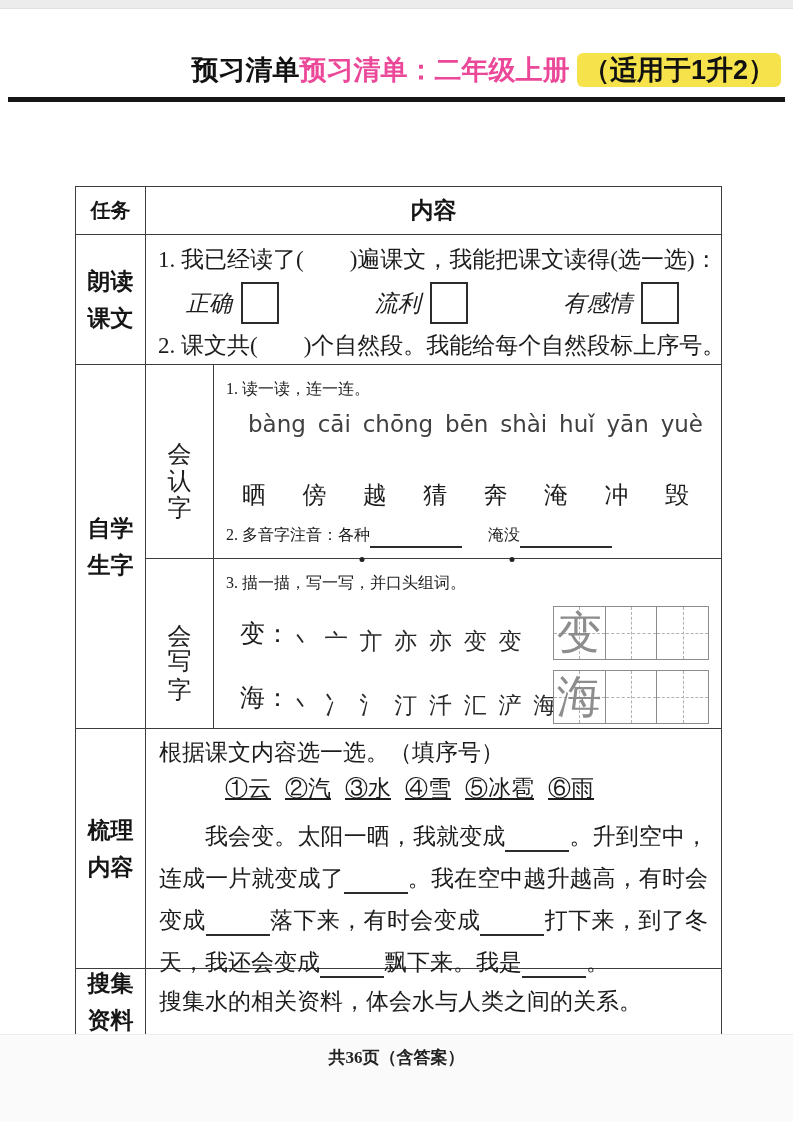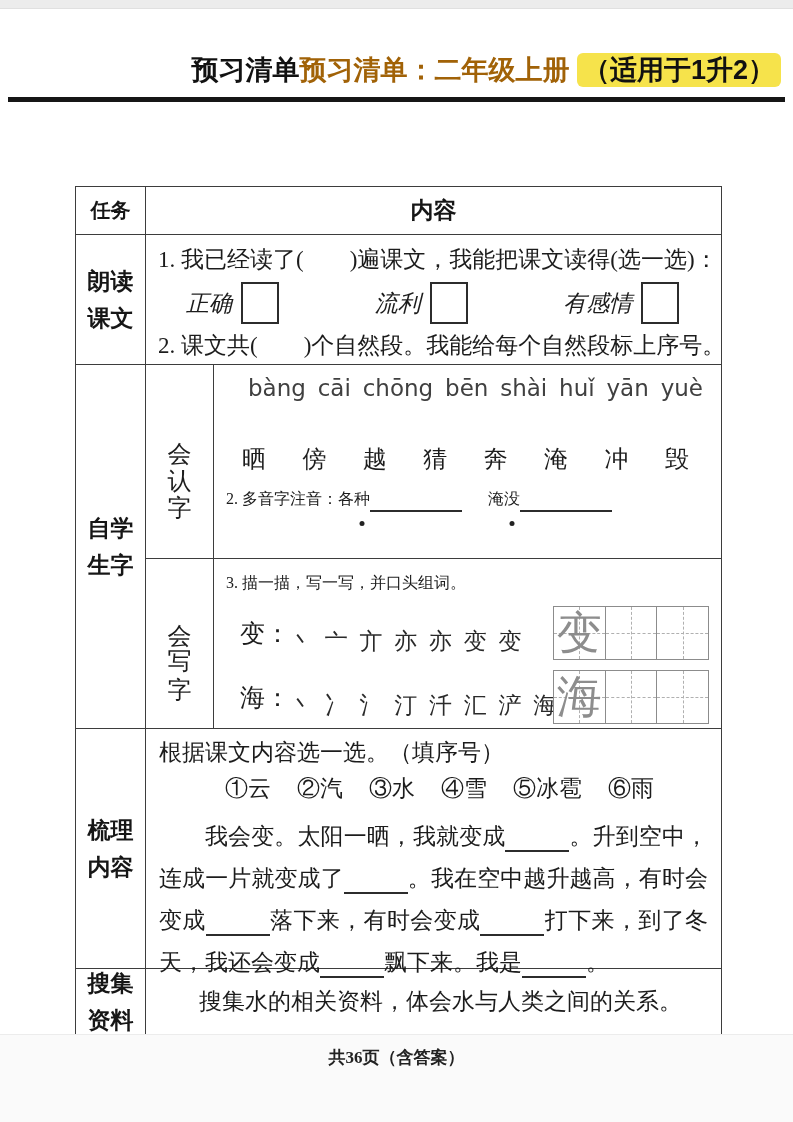--- a/index.html
+++ b/index.html
@@ -13,38 +13,38 @@
     position:absolute; top:0; left:0; width:100%; height:9px;
     background:#ececec; border-bottom:1px solid #e0e0e0;
   }
   
   .doc-header {
     position:absolute; top:52px; right:12px;
     font-family:"Liberation Sans", sans-serif;
     font-size:27px; font-weight:bold; white-space:nowrap;
   }
   .hdr-black { color:#111111; }
-  .hdr-red   { color:#a16207; }
+  .hdr-red   { color:#ec4899; }
   .hdr-hl    { color:#111111; background:#f6e34b; padding:2px 6px; border-radius:6px; }
   .double-rule {
     position:absolute; top:97px; left:8px; right:8px; height:4px;
     border-top:3px solid #161616; border-bottom:2px solid #161616;
   }
   .lesson-title {
     position:absolute; top:119px; left:0; width:100%;
     text-align:center; font-size:29px; font-weight:bold;
     letter-spacing:7px; color:#111111;
   }
   
   .wtable {
     position:absolute; left:75px; top:186px; width:647px;
     border:1px solid #3d3d3d; border-bottom:none; background:#ffffff;
   }
   .t-row { display:flex; border-bottom:1px solid #3d3d3d; }
-  .t-row.last { border-bottom:none;gap:40px; }
+  .t-row.last { border-bottom:none; }
   .lbl-col {
     width:70px; flex:0 0 70px; border-right:1px solid #3d3d3d;
     display:flex; align-items:center; justify-content:center;
   }
   .lbl-txt {
     width:50px; text-align:center; word-break:break-all;
     font-family:"Liberation Sans", sans-serif;
     font-size:23px; font-weight:bold; line-height:37px; color:#161616;
   }
   .hdr-cell {
@@ -126,21 +126,21 @@
     border-left:1px dashed #b0b0b0;
   }
   .gchar {
     position:absolute; inset:0; z-index:1;
     display:flex; align-items:center; justify-content:center;
     font-size:45px; color:#8d8d8d;
   }
   
   .organize-content { padding:6px 13px 0 13px; }
   .org-instruction { line-height:35px; }
-  .options-row { display:flex; gap:26px; padding-left:66px; line-height:34px; margin-top:2px; }
+  .options-row { display:flex; gap:14px; padding-left:66px; line-height:34px; margin-top:2px;text-decoration:underline; }
   .passage {
     margin-top:10px; line-height:42px; text-indent:2em;
     text-align:justify; font-size:23px;
   }
   
   .collect-content { display:flex; align-items:center; padding-left:13px; font-size:23px; }
   
   .below-area {
     position:absolute; top:1034px; left:0; right:0; bottom:0;
     background:#fafafa; border-top:1px solid #ececec;
@@ -199,20 +199,21 @@
       <div class="lbl-col">
         <div class="lbl-txt">自学生字</div>
       </div>
       <div class="nested">
 
         <div class="sub-row" style="height:195px;">
           <div class="sub-lbl">
             <div class="sub-lbl-txt">会认字</div>
           </div>
           <div class="sub-content">
+            <div class="item-line">1. 读一读，连一连。</div>
             <div class="pinyin-row">
               <span>bàng</span>
               <span>cāi</span>
               <span>chōng</span>
               <span>bēn</span>
               <span>shài</span>
               <span>huǐ</span>
               <span>yān</span>
               <span>yuè</span>
             </div>

